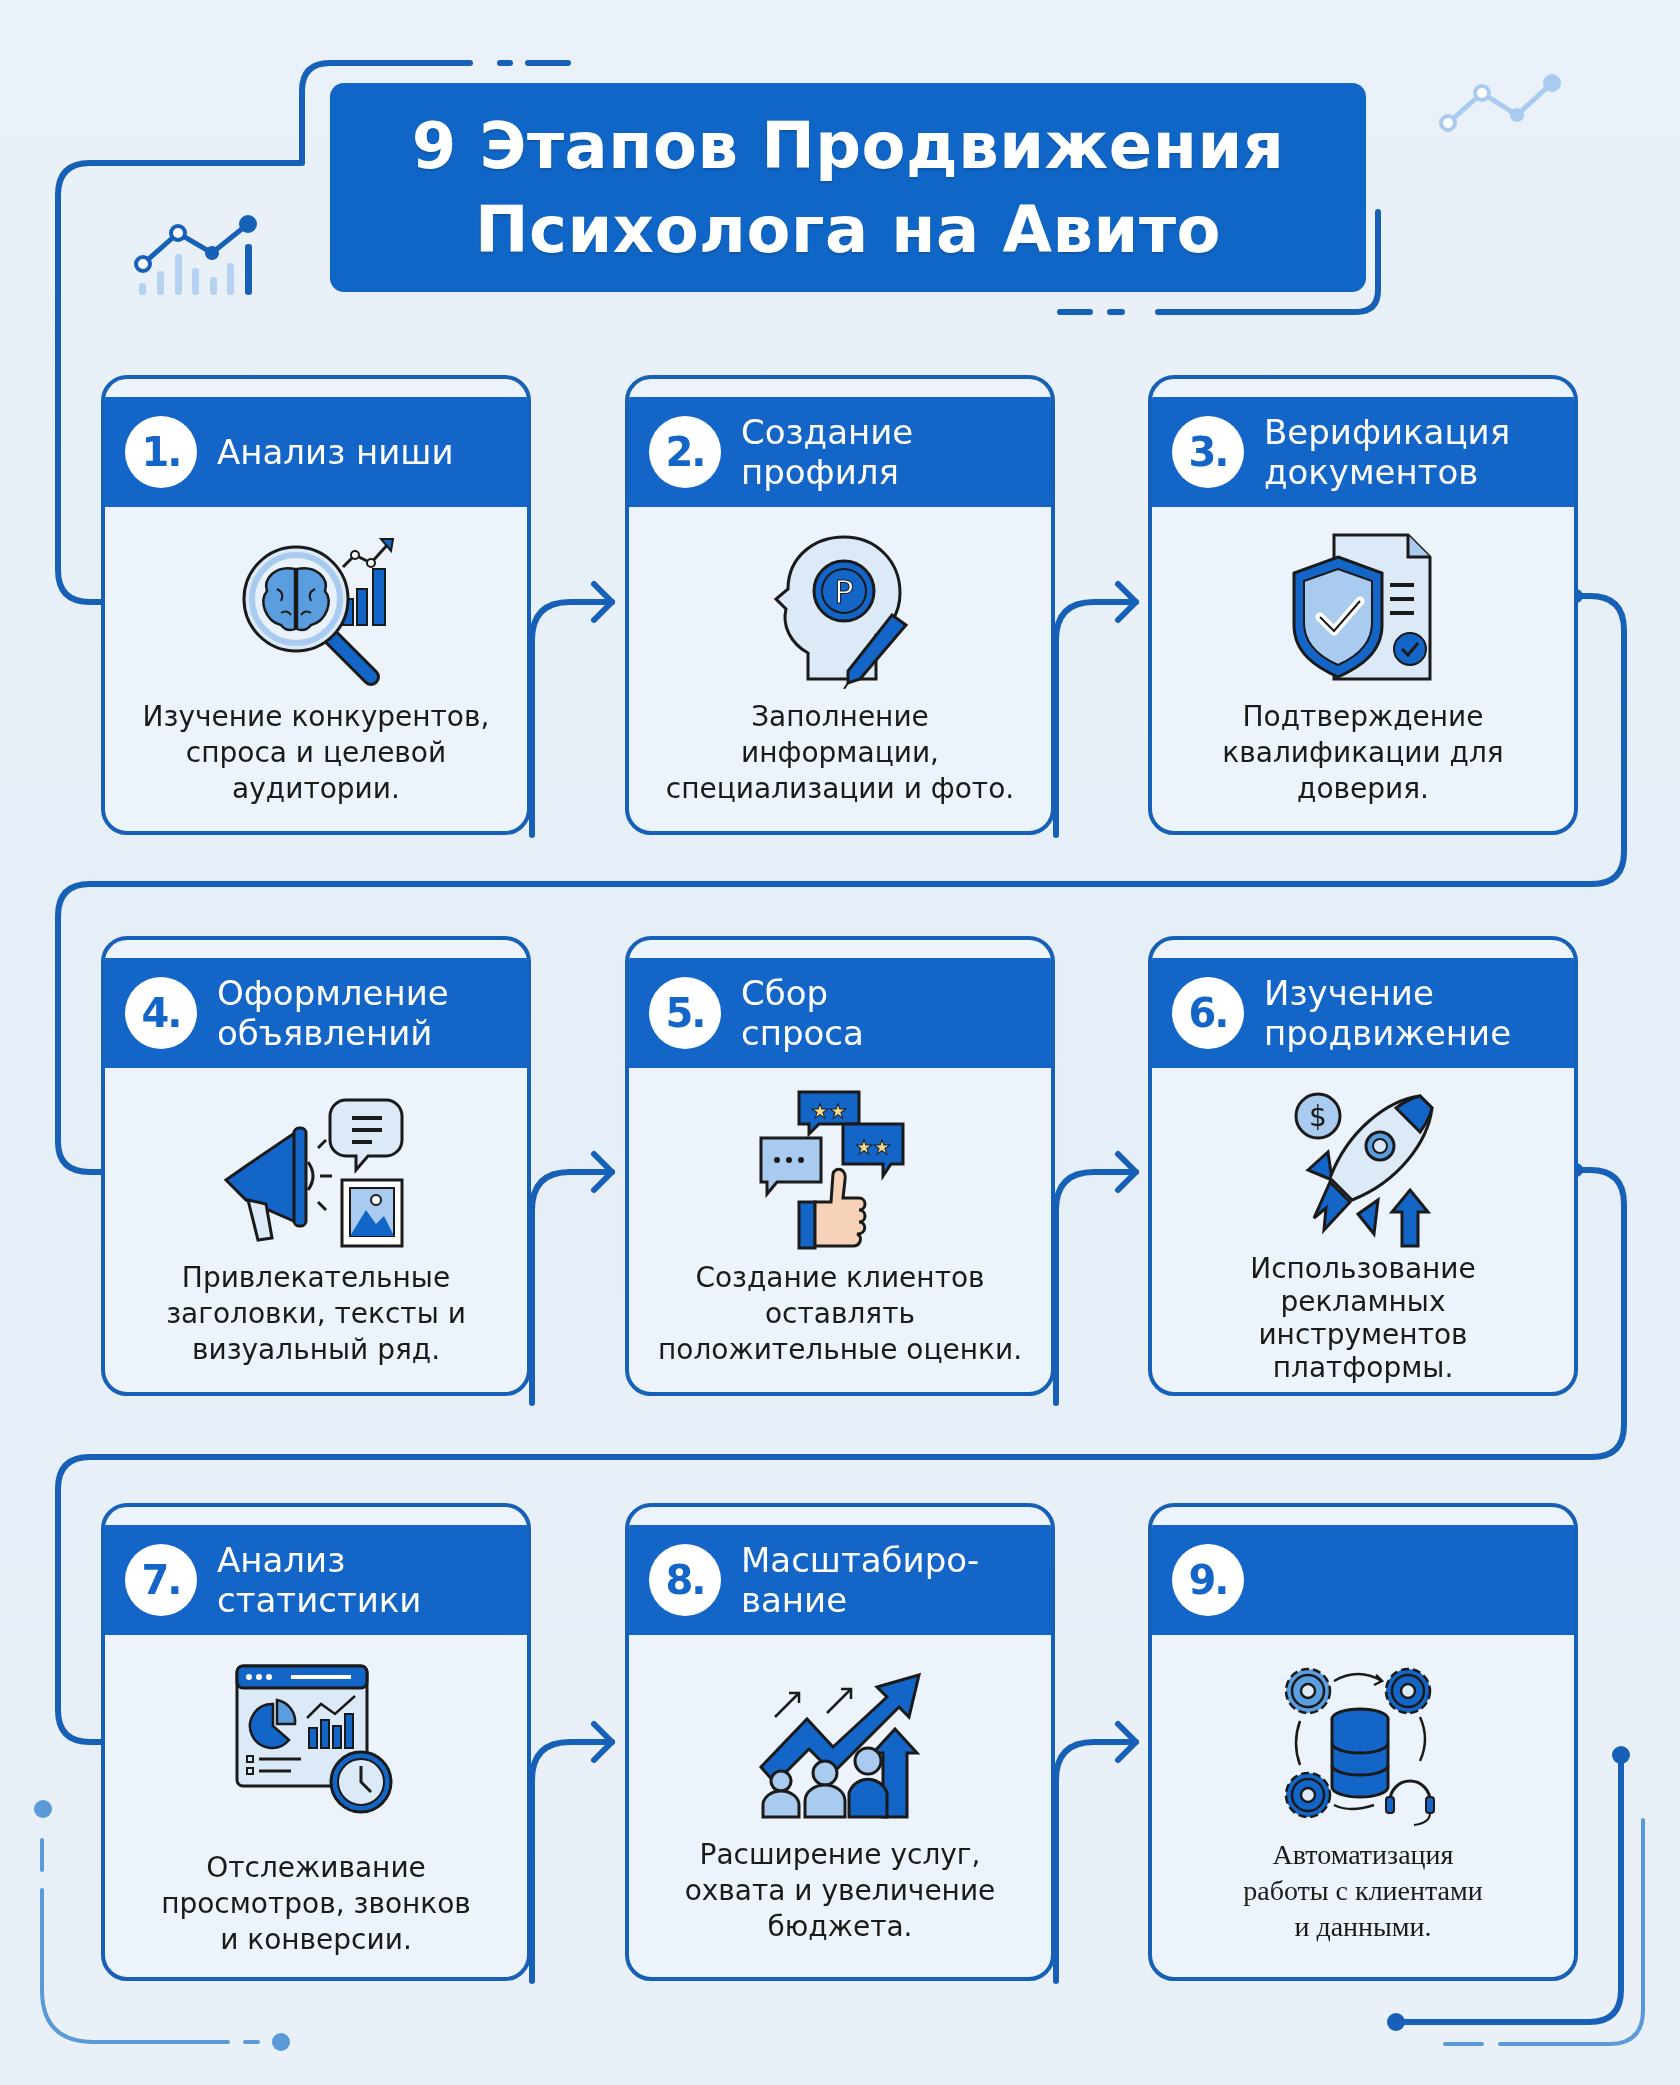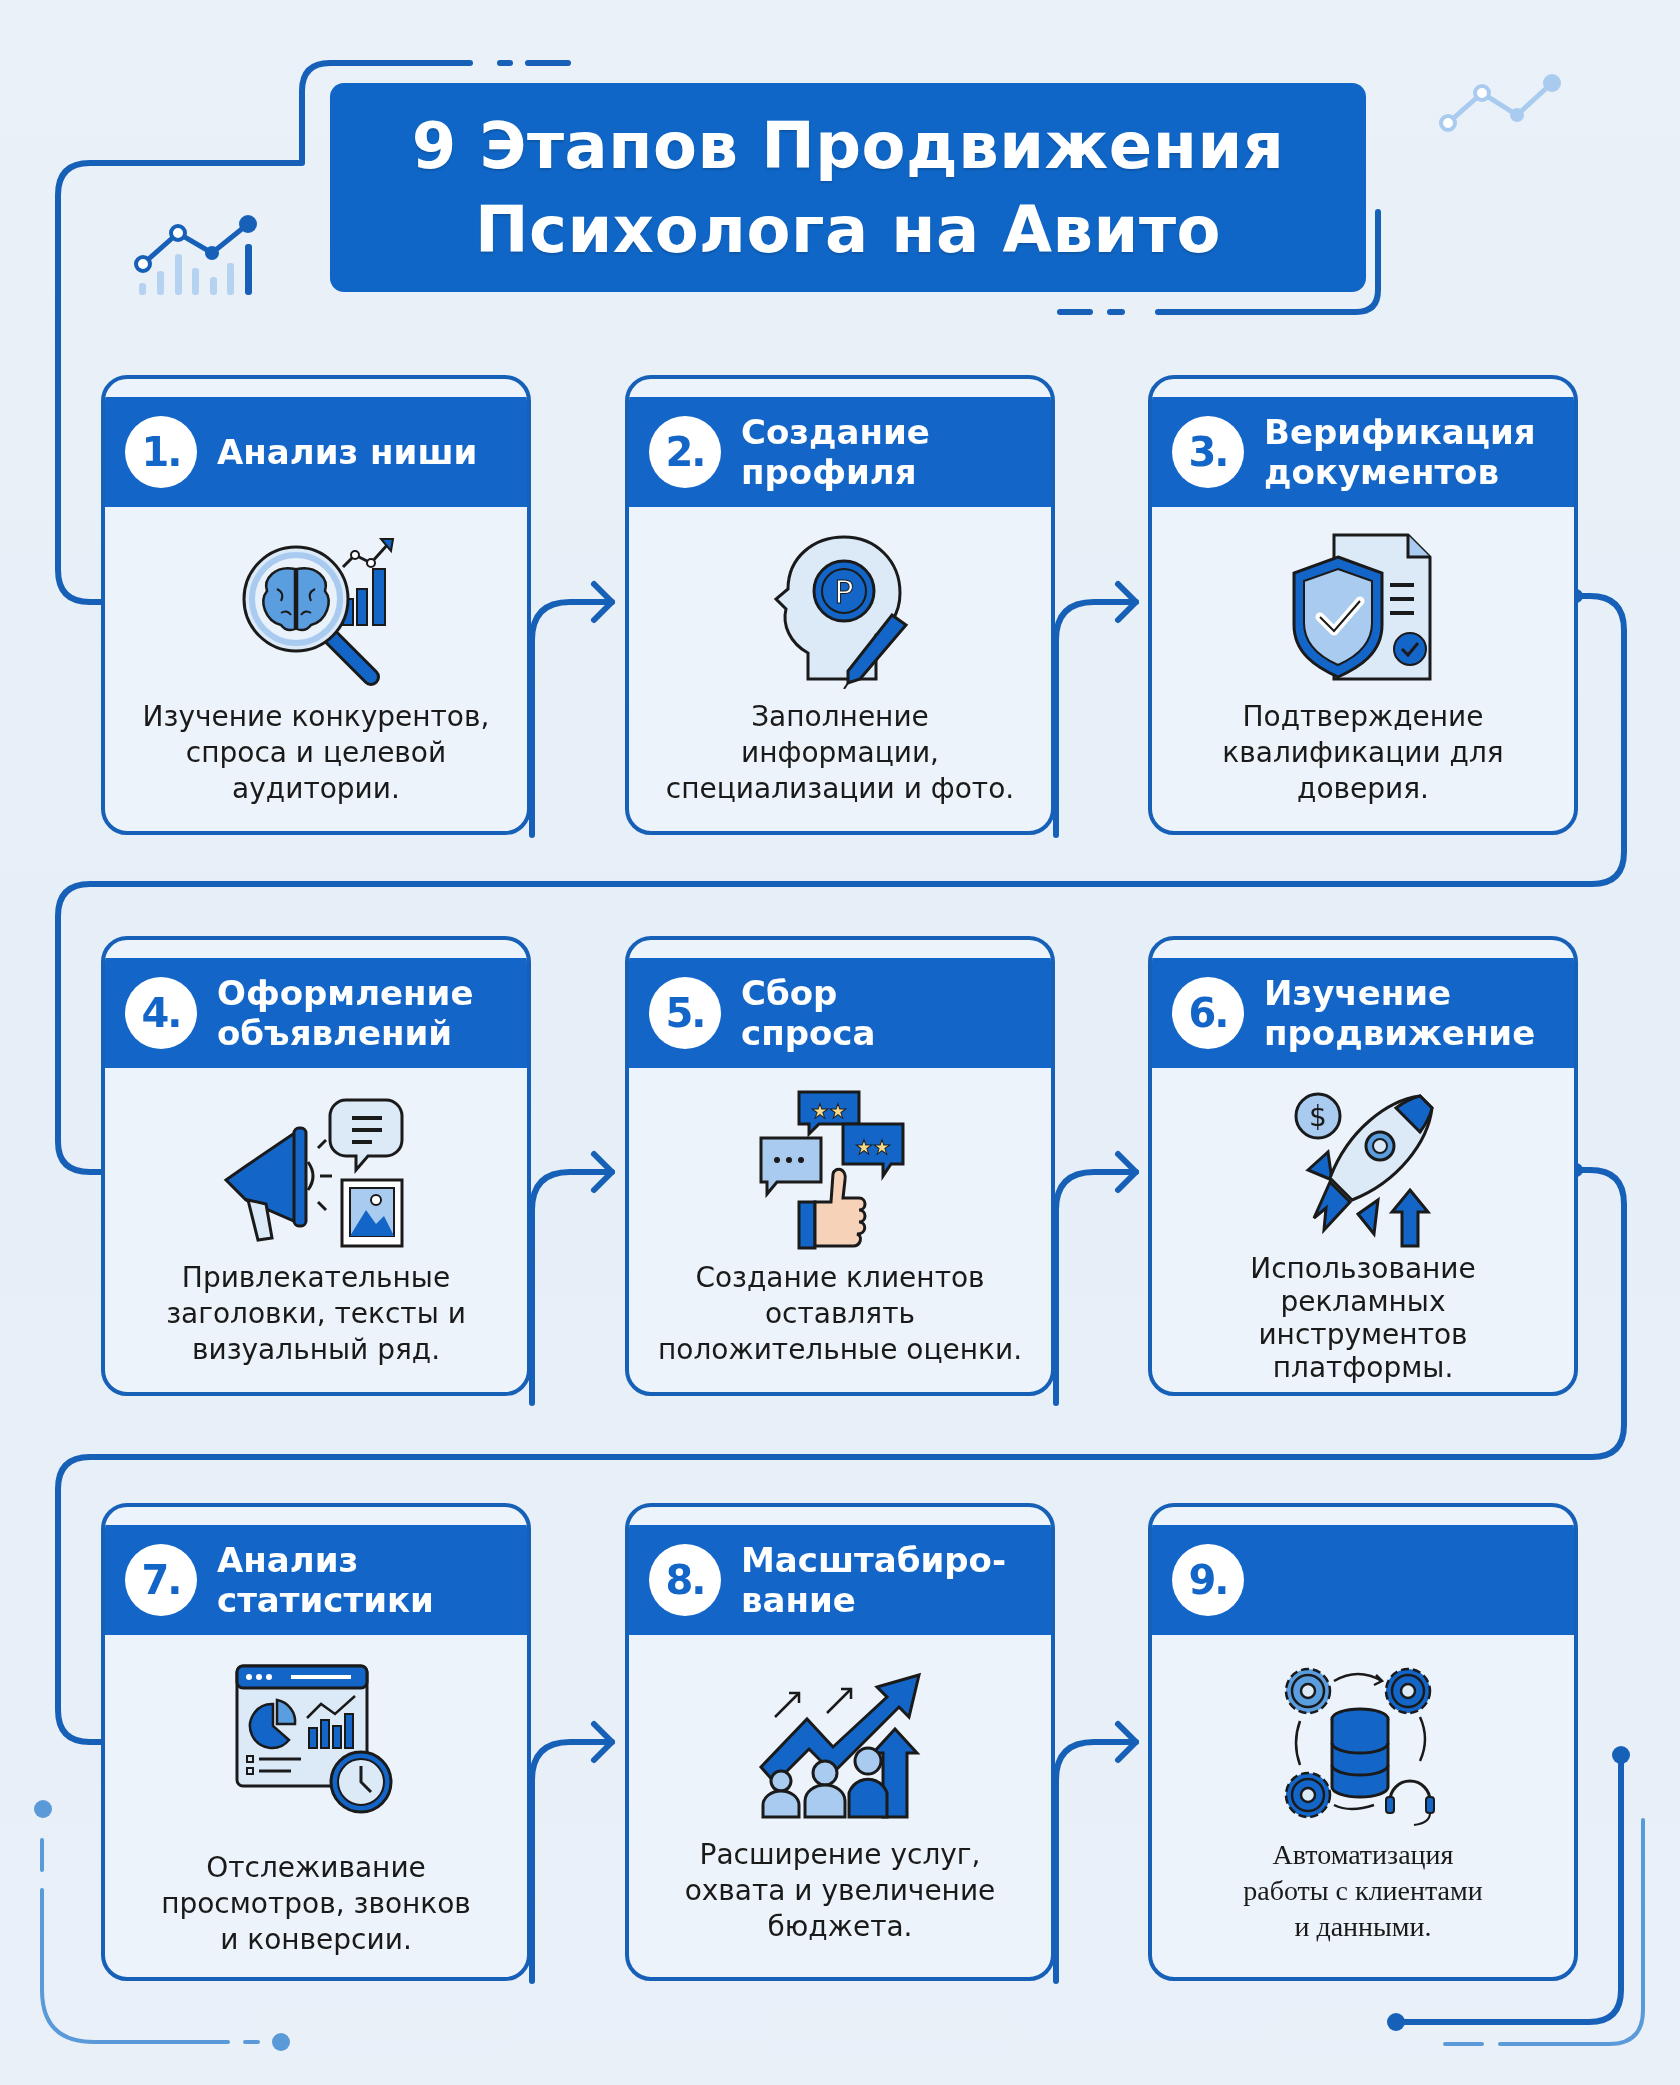--- a/index.html
+++ b/index.html
@@ -13,21 +13,21 @@
                align-items:center; justify-content:center; color:#fff;margin-left:8px; }
   .title-line { font-weight:bold; font-size:64px; line-height:84px; letter-spacing:0.5px;
                 text-shadow:0 2px 2px rgba(0,0,0,0.15); white-space:nowrap; }
   .card { position:absolute; width:430px; height:460px; box-sizing:border-box;
           border:4px solid #1760b8; border-radius:26px; background:#edf3fa; overflow:hidden; }
   .card-head { position:absolute; left:0; right:0; top:18px; height:110px; background:#1365c7;
                display:flex; align-items:center; padding-left:20px; box-sizing:border-box; }
   .num { width:72px; height:72px; border-radius:50%; background:#fff; color:#1365c7;
          font-weight:bold; font-size:40px; display:flex; align-items:center; justify-content:center;
          flex:0 0 72px; letter-spacing:-2px; }
-  .head-title { color:#fff; font-weight:bold; font-size:34px; line-height:40px; margin-left:20px; }
+  .head-title { color:#fff; font-weight:normal; font-size:34px; line-height:40px; margin-left:20px; }
   .icon-wrap { position:absolute; left:0; right:0; top:150px; height:160px;
                display:flex; justify-content:center; align-items:center; }
   .desc { position:absolute; left:10px; right:10px; top:320px; text-align:center;
           color:#1a1a1a; font-size:28px; line-height:36px; font-weight:500; }
 </style>
 </head>
 <body>
 
 <div class="bg"></div>
 

